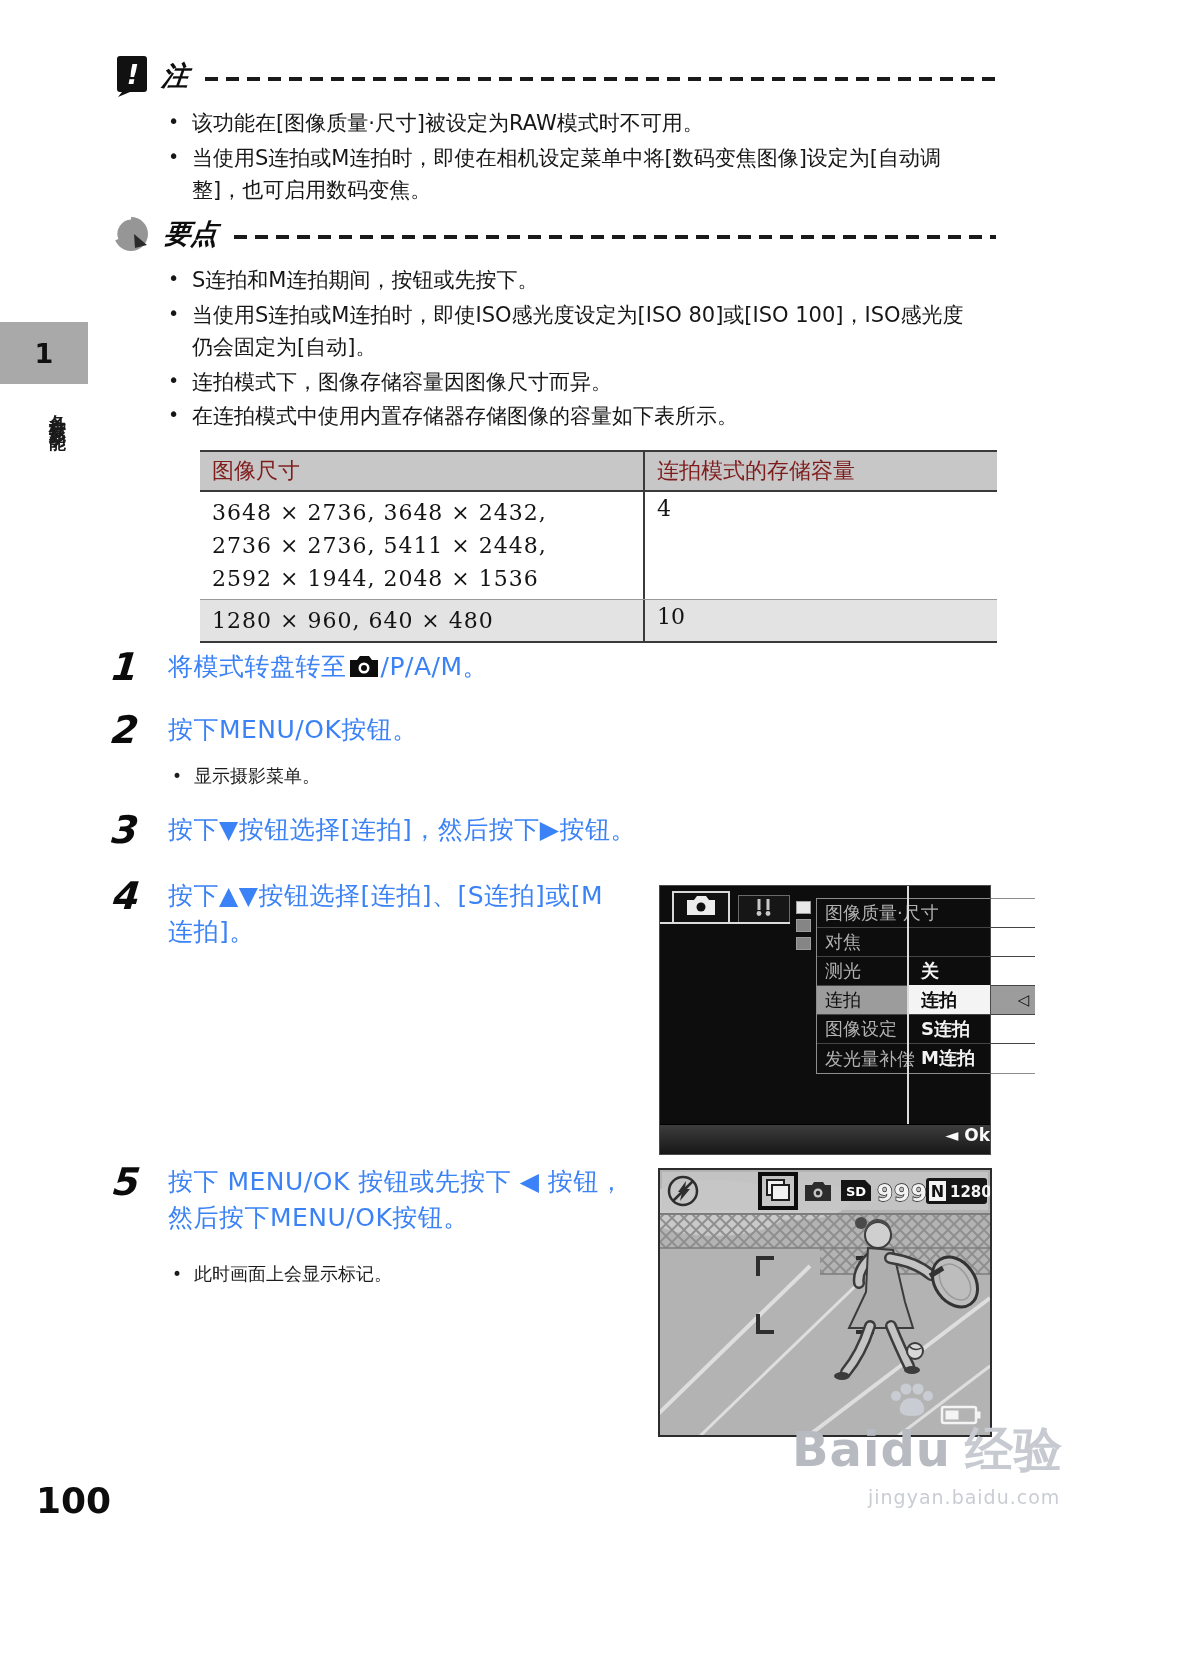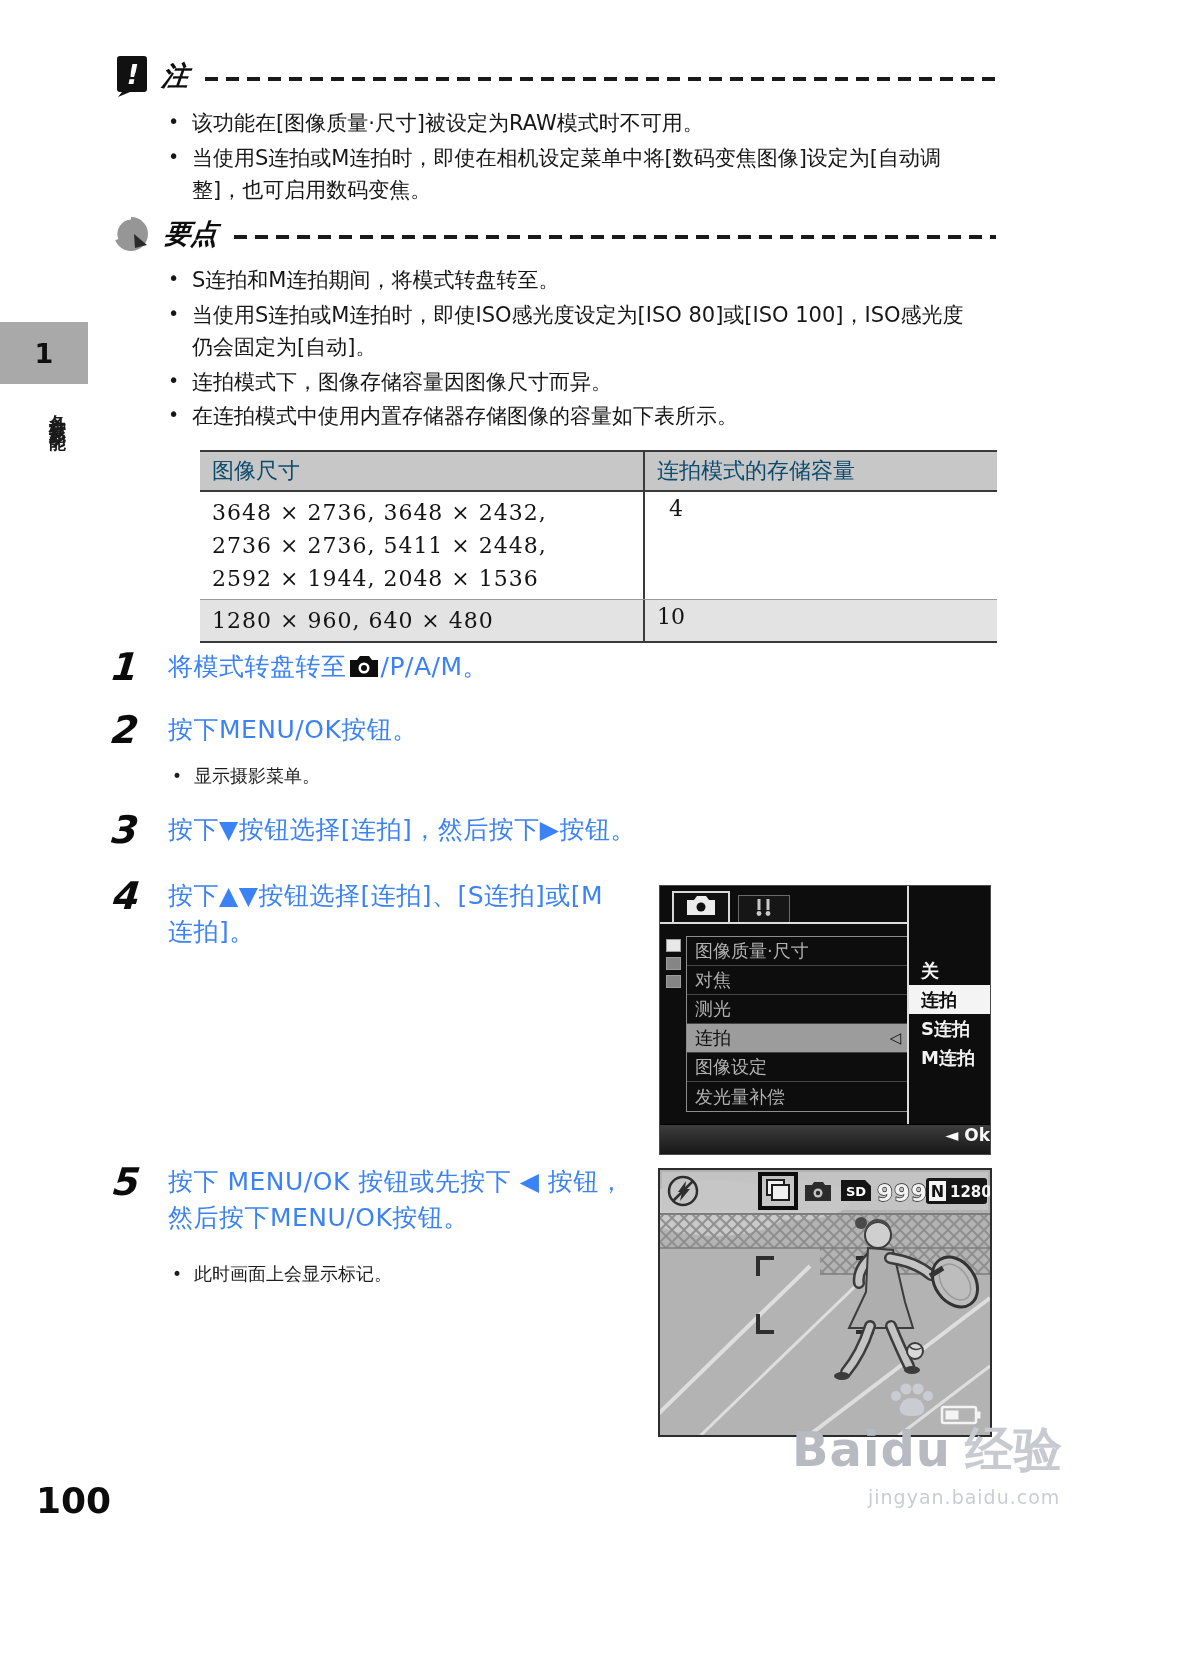--- a/index.html
+++ b/index.html
@@ -47,24 +47,24 @@
   .note-icon svg, .points-icon svg { display:block; }
 
   
   .cap-table {
     position:absolute; left:200px; top:450px; width:797px;
     border-top:2px solid #3a3a3a; border-bottom:2px solid #3a3a3a;
     font-size:22px;
   }
   .t-row { display:grid; grid-template-columns:445px 352px; }
   .t-head { background:#c7c7c7; border-bottom:2px solid #3a3a3a; }
-  .t-head .t-cell { padding:4px 12px; font-size:22px; color:#0c4a6e; }
+  .t-head .t-cell { padding:4px 12px; font-size:22px; color:#7f1d1d; }
   .t-cell { padding:4px 12px; }
   .t-col1 { border-right:2px solid #3a3a3a; }
-  .t-body1 { background:#ffffff; border-bottom:1px solid #9a9a9a;gap:12px; }
+  .t-body1 { background:#ffffff; border-bottom:1px solid #9a9a9a; }
   .t-body2 { background:#e3e3e3; }
   .size-text { font-family:"DejaVu Serif", serif; font-size:22px; letter-spacing:1px; line-height:1.5; }
   .cap-val   { font-family:"DejaVu Serif", serif; font-size:22px; }
 
   
   .step { position:absolute; left:112px; display:flex; }
   .step-num {
     width:56px; font-size:38px; font-weight:bold; font-style:italic;
     color:#0b0b0b; transform:skewX(-6deg); flex:0 0 56px;
   }
@@ -78,21 +78,21 @@
   .step-note::before { content:"•"; margin-right:12px; font-size:17px; }
   .cam-glyph { display:inline-block; vertical-align:-3px; margin:0 2px; }
 
   
   .menu-shot {
     position:absolute; left:660px; top:886px; width:330px; height:268px;
     background:#0d0d0d; display:flex; flex-direction:column;
     outline:1px solid #4a4a4a;
   }
   .m-main { flex:1; display:flex; }
-  .m-left { width:247px; display:flex; flex-direction:column; }
+  .m-left { width:247px; display:flex; flex-direction:row; }
   .m-tabs { height:38px; display:flex; align-items:flex-end; gap:8px; padding-left:12px; border-bottom:2px solid #dcdcdc; }
   .m-tab-shoot {
     width:58px; height:31px; background:#101010; border:2px solid #d8d8d8; border-bottom:none;
     display:flex; align-items:center; justify-content:center;
   }
   .m-tab-setup {
     width:52px; height:27px; background:#161616; border:1px solid #6a6a6a; border-bottom:none;
     display:flex; align-items:center; justify-content:center;
   }
   .m-content { flex:1; display:flex; }
@@ -169,21 +169,21 @@
         <svg width="38" height="40" viewBox="0 0 38 40">
           <circle cx="19" cy="20" r="17" fill="#969696"></circle>
           <path d="M19 3 A17 17 0 0 0 4 26" stroke="#ffffff" stroke-width="5" fill="none"></path>
           <path d="M22 20 L35 31 L23 34 Z" fill="#2a2a2a"></path>
         </svg>
       </span>
       <span class="callout-title">要点</span>
       <span class="dash-rule"></span>
     </div>
     <ul class="bullets">
-      <li>S连拍和M连拍期间，将模式转盘转至。</li>
+      <li>S连拍和M连拍期间，按钮或先按下。</li>
       <li>当使用S连拍或M连拍时，即使ISO感光度设定为[ISO 80]或[ISO 100]，ISO感光度仍会固定为[自动]。</li>
       <li>连拍模式下，图像存储容量因图像尺寸而异。</li>
       <li>在连拍模式中使用内置存储器存储图像的容量如下表所示。</li>
     </ul>
   </div>
 
   <div class="cap-table">
     <div class="t-row t-head">
       <div class="t-cell t-col1">图像尺寸</div>
       <div class="t-cell">连拍模式的存储容量</div>

